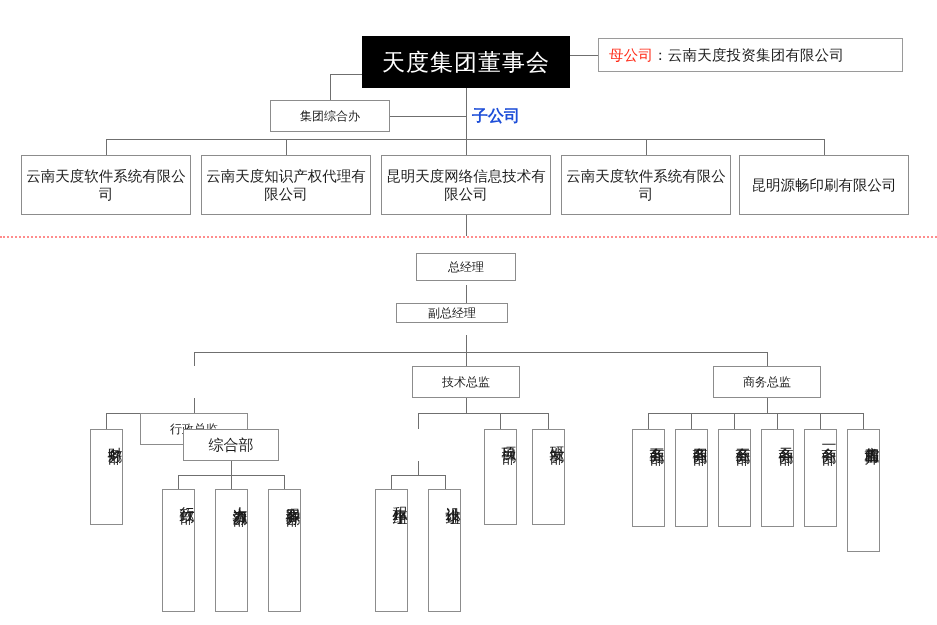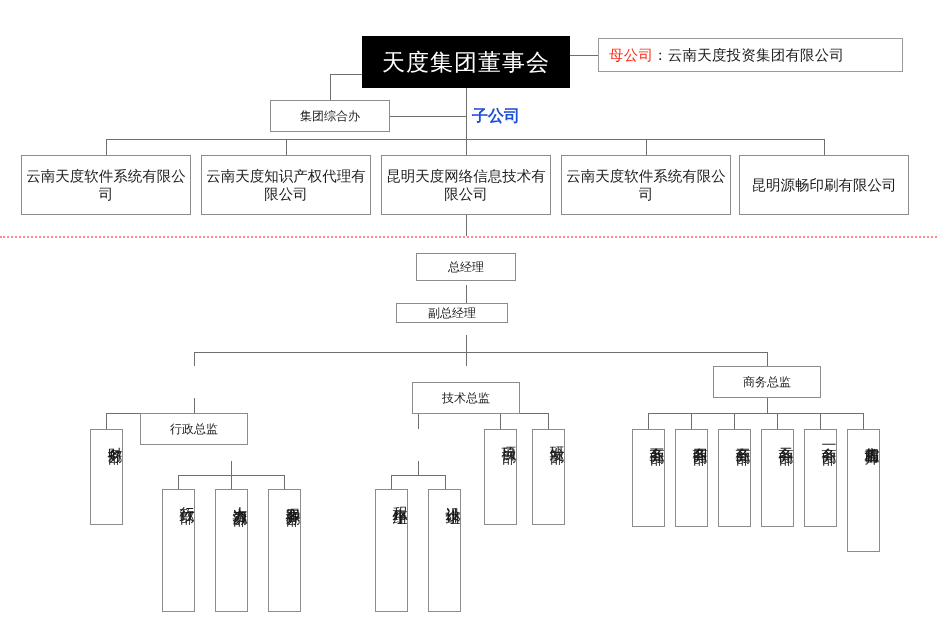--- a/index.html
+++ b/index.html
@@ -151,34 +151,37 @@
 
   <div class="ln v" style="left:466px;top:335px;height:17px;"></div>
   <div class="ln h" style="left:194px;top:352px;width:573px;"></div>
   <div class="ln v" style="left:194px;top:352px;height:14px;"></div>
   <div class="ln v" style="left:466px;top:352px;height:14px;"></div>
   <div class="ln v" style="left:767px;top:352px;height:14px;"></div>
 
   <div class="box mid" style="left:140px;top:366px;width:108px;height:32px;margin-top:47px;">
     <span>行政总监</span>
   </div>
-  <div class="box mid" style="left:412px;top:382px;width:108px;height:32px;align-items:center;">
+  <div class="box mid" style="left:412px;top:366px;width:108px;height:32px;align-items:center;">
     <span>技术总监</span>
   </div>
   <div class="box mid" style="left:713px;top:366px;width:108px;height:32px;">
     <span>商务总监</span>
   </div>
 
   <div class="ln v" style="left:194px;top:398px;height:15px;"></div>
   <div class="ln h" style="left:106px;top:413px;width:125px;"></div>
   <div class="ln v" style="left:106px;top:413px;height:16px;"></div>
   <div class="ln v" style="left:231px;top:413px;height:16px;"></div>
 
   <div class="box vert" style="left:90px;top:429px;width:33px;height:96px;">
     <span>财务部</span>
+  </div>
+  <div class="box" style="left:183px;top:429px;width:96px;height:32px;">
+    <span>综合部</span>
   </div>
 
   <div class="ln v" style="left:231px;top:461px;height:14px;"></div>
   <div class="ln h" style="left:178px;top:475px;width:106px;"></div>
   <div class="ln v" style="left:178px;top:475px;height:14px;"></div>
   <div class="ln v" style="left:231px;top:475px;height:14px;"></div>
   <div class="ln v" style="left:284px;top:475px;height:14px;"></div>
 
   <div class="box vert" style="left:162px;top:489px;width:33px;height:123px;">
     <span>行政部</span>

